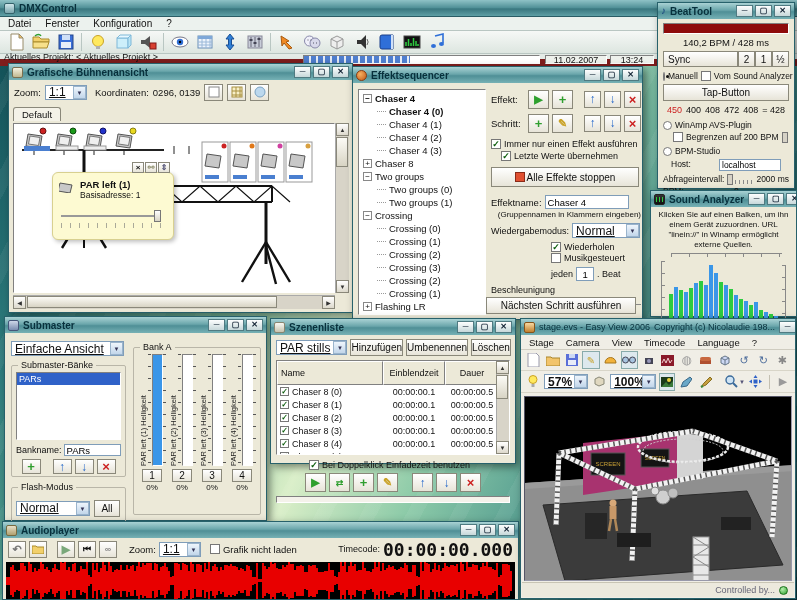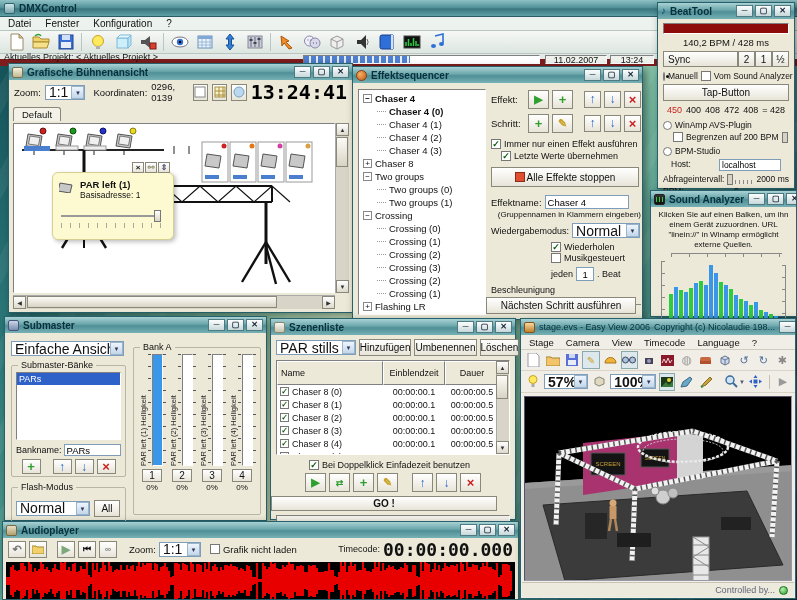--- a/index.html
+++ b/index.html
@@ -21,21 +21,21 @@
   .wbtn { width:17px; height:12px; font-size:8px; line-height:10px; text-align:center;
     background:linear-gradient(#fdfefe,#c7d8da); border:1px solid #4f7a81; color:#123; }
   .btn { background:linear-gradient(#ffffff,#e7e4d8); border:1px solid #8a887a; font-size:10px;
     display:inline-flex; align-items:center; justify-content:center; }
   .ibtn { width:21px; height:19px; background:linear-gradient(#ffffff,#e7e4d8); border:1px solid #8a887a;
     display:inline-flex; align-items:center; justify-content:center; font-size:12px; font-weight:bold; }
   .sunken { border:1px solid; border-color:#808080 #fff #fff #808080; background:#fff; }
   .inputbox { border:1px solid #7f9db9; background:#fff; font-size:9.5px; height:14px; padding:0 2px;
     font-family:"Liberation Sans", sans-serif; }
   .select { display:inline-flex; align-items:center; border:1px solid #7f9db9; background:#fff; height:15px; }
-  .select .sel-val { flex:1; padding:11px 3px; font-size:14px; white-space:nowrap; overflow:hidden; }
+  .select .sel-val { flex:1; padding:11px 3px; font-size:12px; white-space:nowrap; overflow:hidden;text-decoration:underline; }
   .select .sel-btn { width:13px; height:13px; background:linear-gradient(#eef5fc,#c2d6ea); border:1px solid #9ab4cc;
     font-size:6px; text-align:center; line-height:12px; color:#335; }
   .chk { display:inline-flex; align-items:center; gap:3px; font-size:9px; white-space:nowrap; }
   .chk .box { width:10px; height:10px; background:#fff; border:1px solid #777; font-size:9px; line-height:9px;
     text-align:center; color:#0a5c0a; font-weight:bold; }
   .rb { width:9px; height:9px; border-radius:50%; border:1px solid #777; background:#fff; display:inline-block; position:relative; }
   .rb.sel::after { content:""; position:absolute; left:2px; top:2px; width:3px; height:3px; border-radius:50%; background:#111; }
   .group { position:relative; border:1px solid #b9b6a8; border-radius:2px; }
   .group > .glabel { position:absolute; top:-6px; left:6px; background:#ece9d8; padding:0 3px; font-size:9px; }
   .arrow-up { color:#1e63c8; font-weight:bold; }
@@ -249,21 +249,20 @@
         <svg width="12" height="12" viewBox="0 0 12 12">
           <rect x="1" y="1" width="10" height="10" fill="#f8f0c8" stroke="#a89040"></rect>
           <path d="M1 5h10M1 9h10M5 1v10M9 1v10" stroke="#a89040"></path>
         </svg>
       </span>
     <span class="ibtn" style="width:19px;height:17px;">
         <svg width="12" height="12" viewBox="0 0 12 12">
           <circle cx="6" cy="6" r="5" fill="#bcd8ee" stroke="#7aa2c4"></circle>
         </svg>
       </span>
-    <span class="mono" style="margin-left:auto;font-size:20px;font-weight:bold;color:#000;">13:24:41</span>
   </div>
   <div style="height:17px;display:flex;align-items:flex-end;padding:0 4px;">
     <span style="border:1px solid #8a887a;border-bottom:none;background:#f4f2e8;padding:1px 8px;font-size:9.5px;border-radius:3px 3px 0 0;">Default</span>
   </div>
   <div class="sunken" style="position:absolute;left:4px;top:59px;width:322px;height:170px;overflow:hidden;">
     <svg width="320" height="168" viewBox="0 0 320 168">
 
       <line x1="8" y1="26" x2="150" y2="26" stroke="#222" stroke-width="2"></line>
       <g stroke="#222" stroke-width="1">
           <path d="M20 26v5M50 26v5M80 26v5M110 26v5"></path>
@@ -758,21 +757,21 @@
             </div>
             <span class="fader-ticks"></span>
           </div>
           <span class="fbtn btn">4</span>
           <span class="fpct">0%</span>
         </div>
       </div>
   </div>
 </div>
 
-<div class="win" style="left:270px;top:318px;width:246px;height:202px;z-index:4;">
+<div class="win" style="left:270px;top:318px;width:246px;height:146px;z-index:4;">
   <div class="titlebar">
     <span class="wicon" style="background:linear-gradient(#f8f8f2,#c8c4b0);border:1px solid #8a8670;"></span>
     <span>Szenenliste</span>
     <span class="winbtns">
         <span class="wbtn">─</span>
         <span class="wbtn">▢</span>
         <span class="wbtn">✕</span>
       </span>
   </div>
   <div style="display:flex;align-items:center;gap:3px;padding:4px 5px 2px 5px;">
@@ -855,23 +854,20 @@
     <span class="ibtn">
         <span class="arrow-up">↑</span>
       </span>
     <span class="ibtn">
         <span class="arrow-down">↓</span>
       </span>
     <span class="ibtn">
         <span class="xred">×</span>
       </span>
   </div>
-  <div class="btn" style="margin:4px auto 0 auto;width:226px;height:15px;font-weight:bold;">
-      <span>GO !</span>
-    </div>
   <div class="sunken" style="margin:4px 5px 0 5px;height:7px;background:#f4f2ea;"></div>
 </div>
 
 <div class="win" style="left:2px;top:521px;width:517px;height:79px;z-index:5;">
   <div class="titlebar">
     <span class="wicon" style="background:linear-gradient(#e8e0c8,#b0a070);border:1px solid #766a40;"></span>
     <span>Audioplayer</span>
     <span class="winbtns">
         <span class="wbtn">─</span>
         <span class="wbtn">▢</span>

